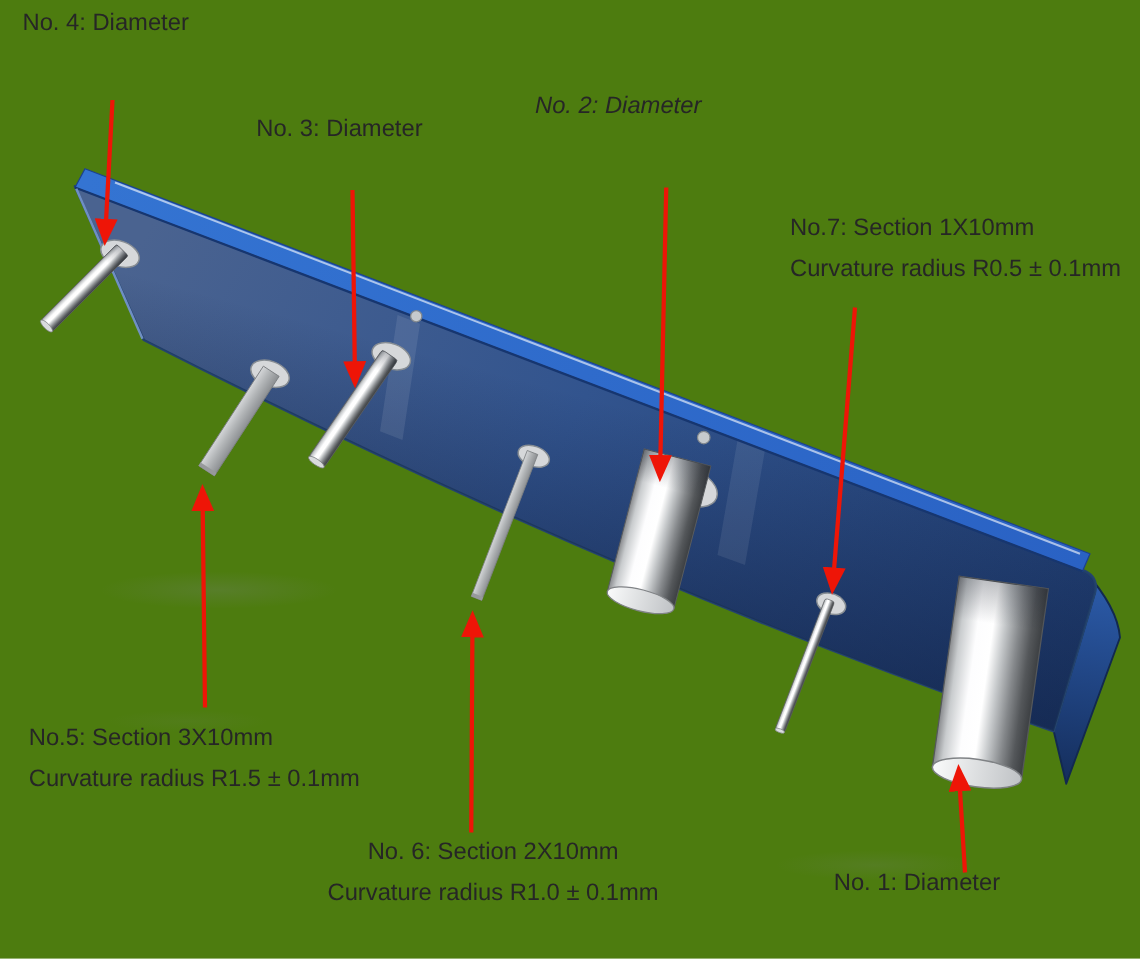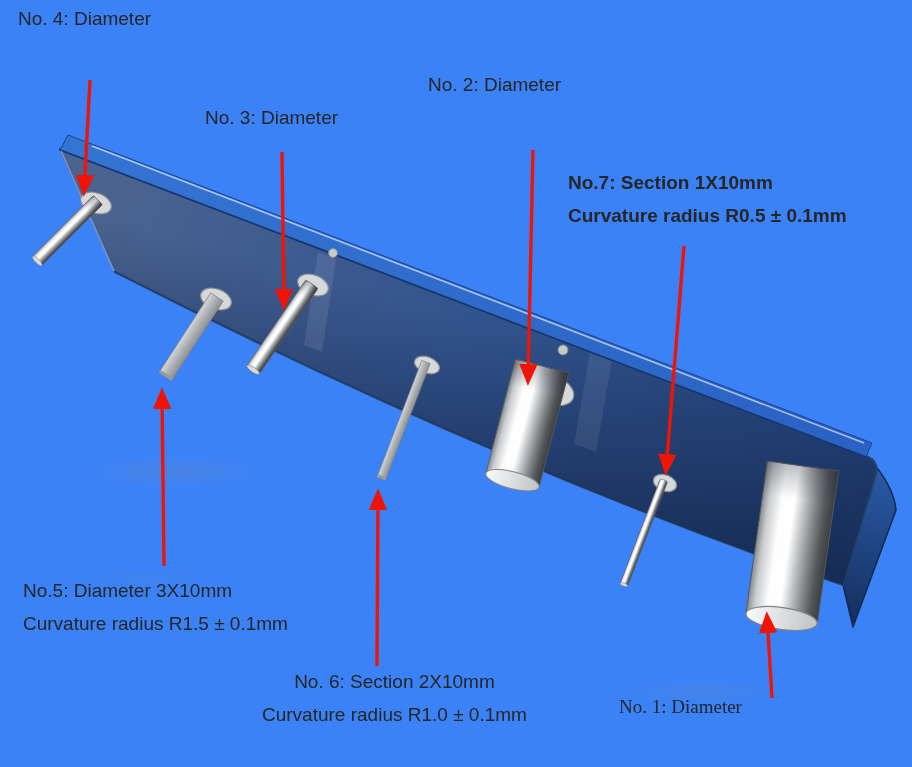--- a/index.html
+++ b/index.html
@@ -1,29 +1,29 @@
 <!DOCTYPE html>
 <html><head>
 <meta charset="utf-8">
 <style>
   html,body{margin:0;padding:0;background:#ffffff;}
-  .stage{position:relative;width:912px;height:767px;background:#3b82f6;overflow:hidden;
+  .stage{position:relative;width:912px;height:767px;background:#4d7c0f;overflow:hidden;
          font-family:"Liberation Sans",sans-serif;}
   .stage svg{position:absolute;left:0;top:0;}
   .ann{position:absolute;color:#262626;line-height:1;white-space:nowrap;}
   .ann .l1{display:block;font-size:19px;}
   .ann .l2{display:block;font-size:25px;margin-top:8px;}
   .ann.section .l2{font-size:19px;margin-top:14px;}
   #ann-no4{left:13px;top:9px;}   #ann-no4 .l1{margin-left:5px;}
-  #ann-no3{left:205px;top:108px;}
-  #ann-no2{left:421px;top:75px;} #ann-no2 .l1{margin-left:7px;}
-  #ann-no7{left:568px;top:173px;font-weight:bold;}
+  #ann-no3{left:205px;top:94px;}
+  #ann-no2{left:421px;top:75px;} #ann-no2 .l1{margin-left:7px;font-style:italic;}
+  #ann-no7{left:632px;top:173px;}
   #ann-no5{left:23px;top:581px;}
   #ann-no6{left:262px;top:672px;text-align:center;}
-  #ann-no1{left:608px;top:697px;font-family:Liberation Serif, serif;} #ann-no1 .l1{margin-left:11px;}
+  #ann-no1{left:656px;top:697px;} #ann-no1 .l1{margin-left:11px;}
 </style>
 </head>
 <body>
 
 <div class="stage">
 
   <svg width="912" height="767" viewBox="0 0 912 767">
     <defs>
       <linearGradient id="gFace" gradientUnits="userSpaceOnUse" x1="120" y1="180" x2="840" y2="580">
         <stop offset="0" stop-color="#4a6390"></stop>
@@ -171,21 +171,21 @@
     <span class="l1">No. 3: Diameter</span>
   </div>
   <div class="ann" id="ann-no2">
     <span class="l1">No. 2: Diameter</span>
   </div>
   <div class="ann section" id="ann-no7">
     <span class="l1">No.7: Section 1X10mm</span>
     <span class="l2">Curvature radius R0.5 ± 0.1mm</span>
   </div>
   <div class="ann section" id="ann-no5">
-    <span class="l1">No.5: Diameter 3X10mm</span>
+    <span class="l1">No.5: Section 3X10mm</span>
     <span class="l2">Curvature radius R1.5 ± 0.1mm</span>
   </div>
   <div class="ann section" id="ann-no6">
     <span class="l1">No. 6: Section 2X10mm</span>
     <span class="l2">Curvature radius R1.0 ± 0.1mm</span>
   </div>
   <div class="ann" id="ann-no1">
     <span class="l1">No. 1: Diameter</span>
   </div>
 

